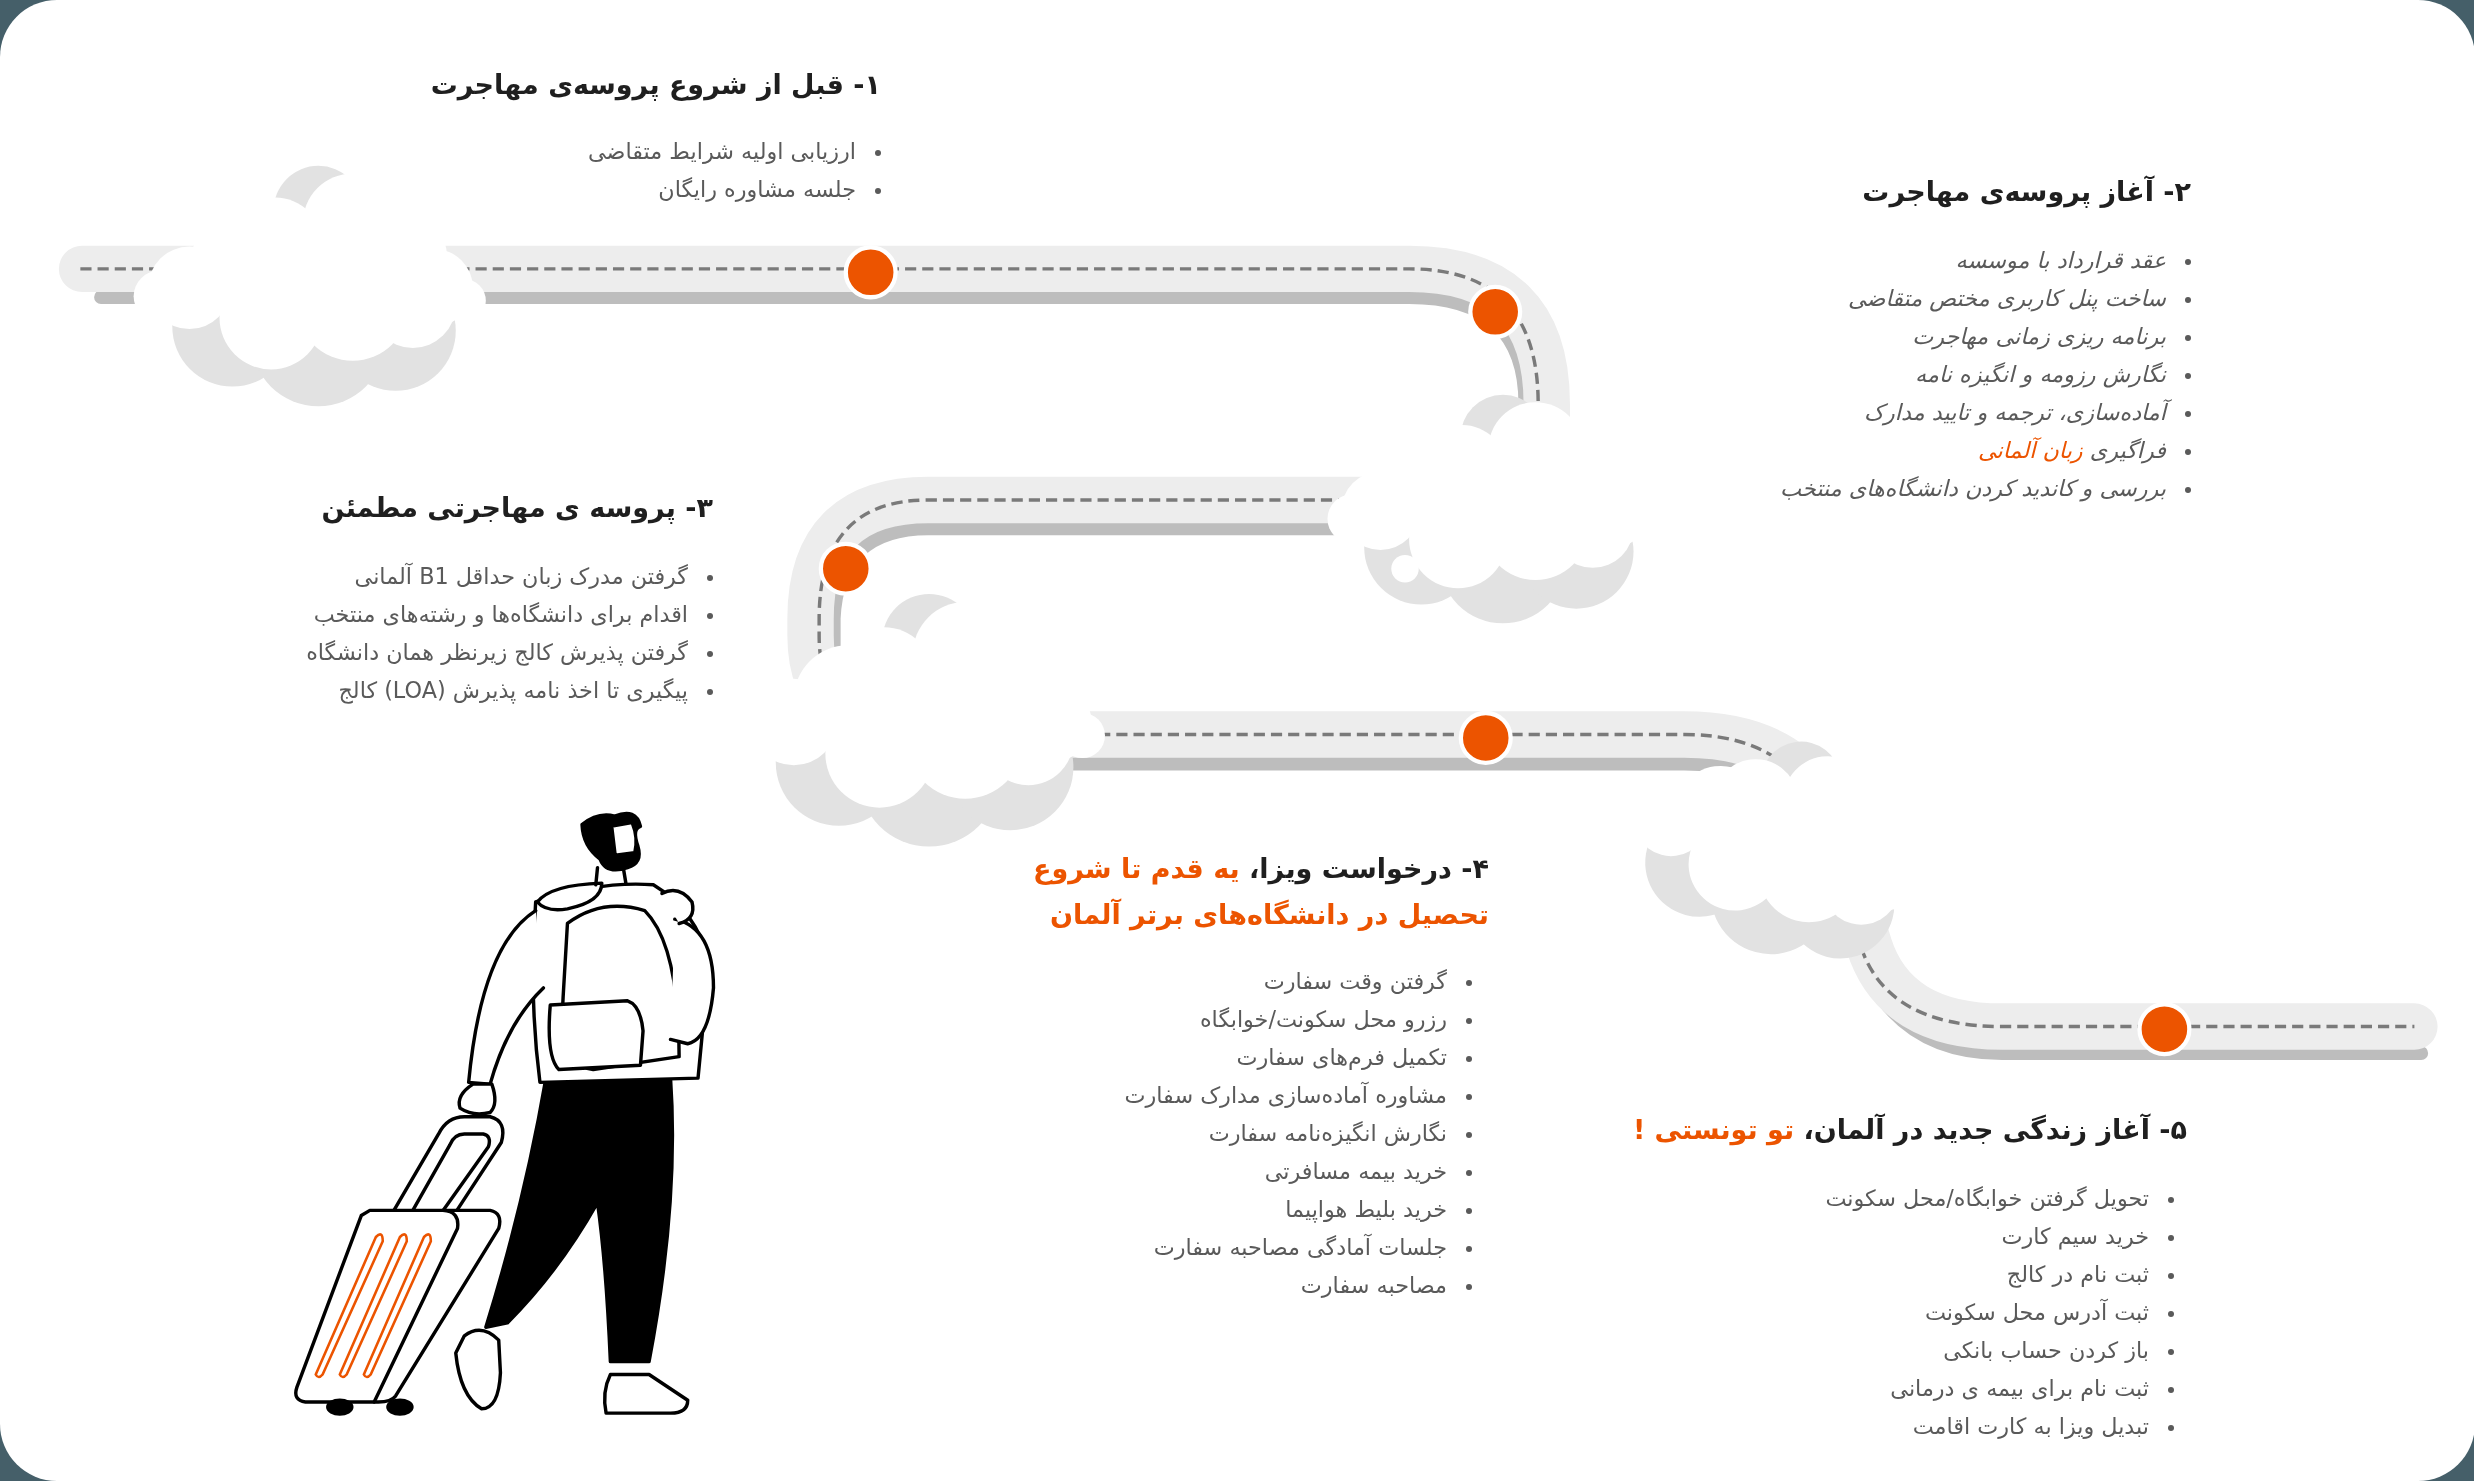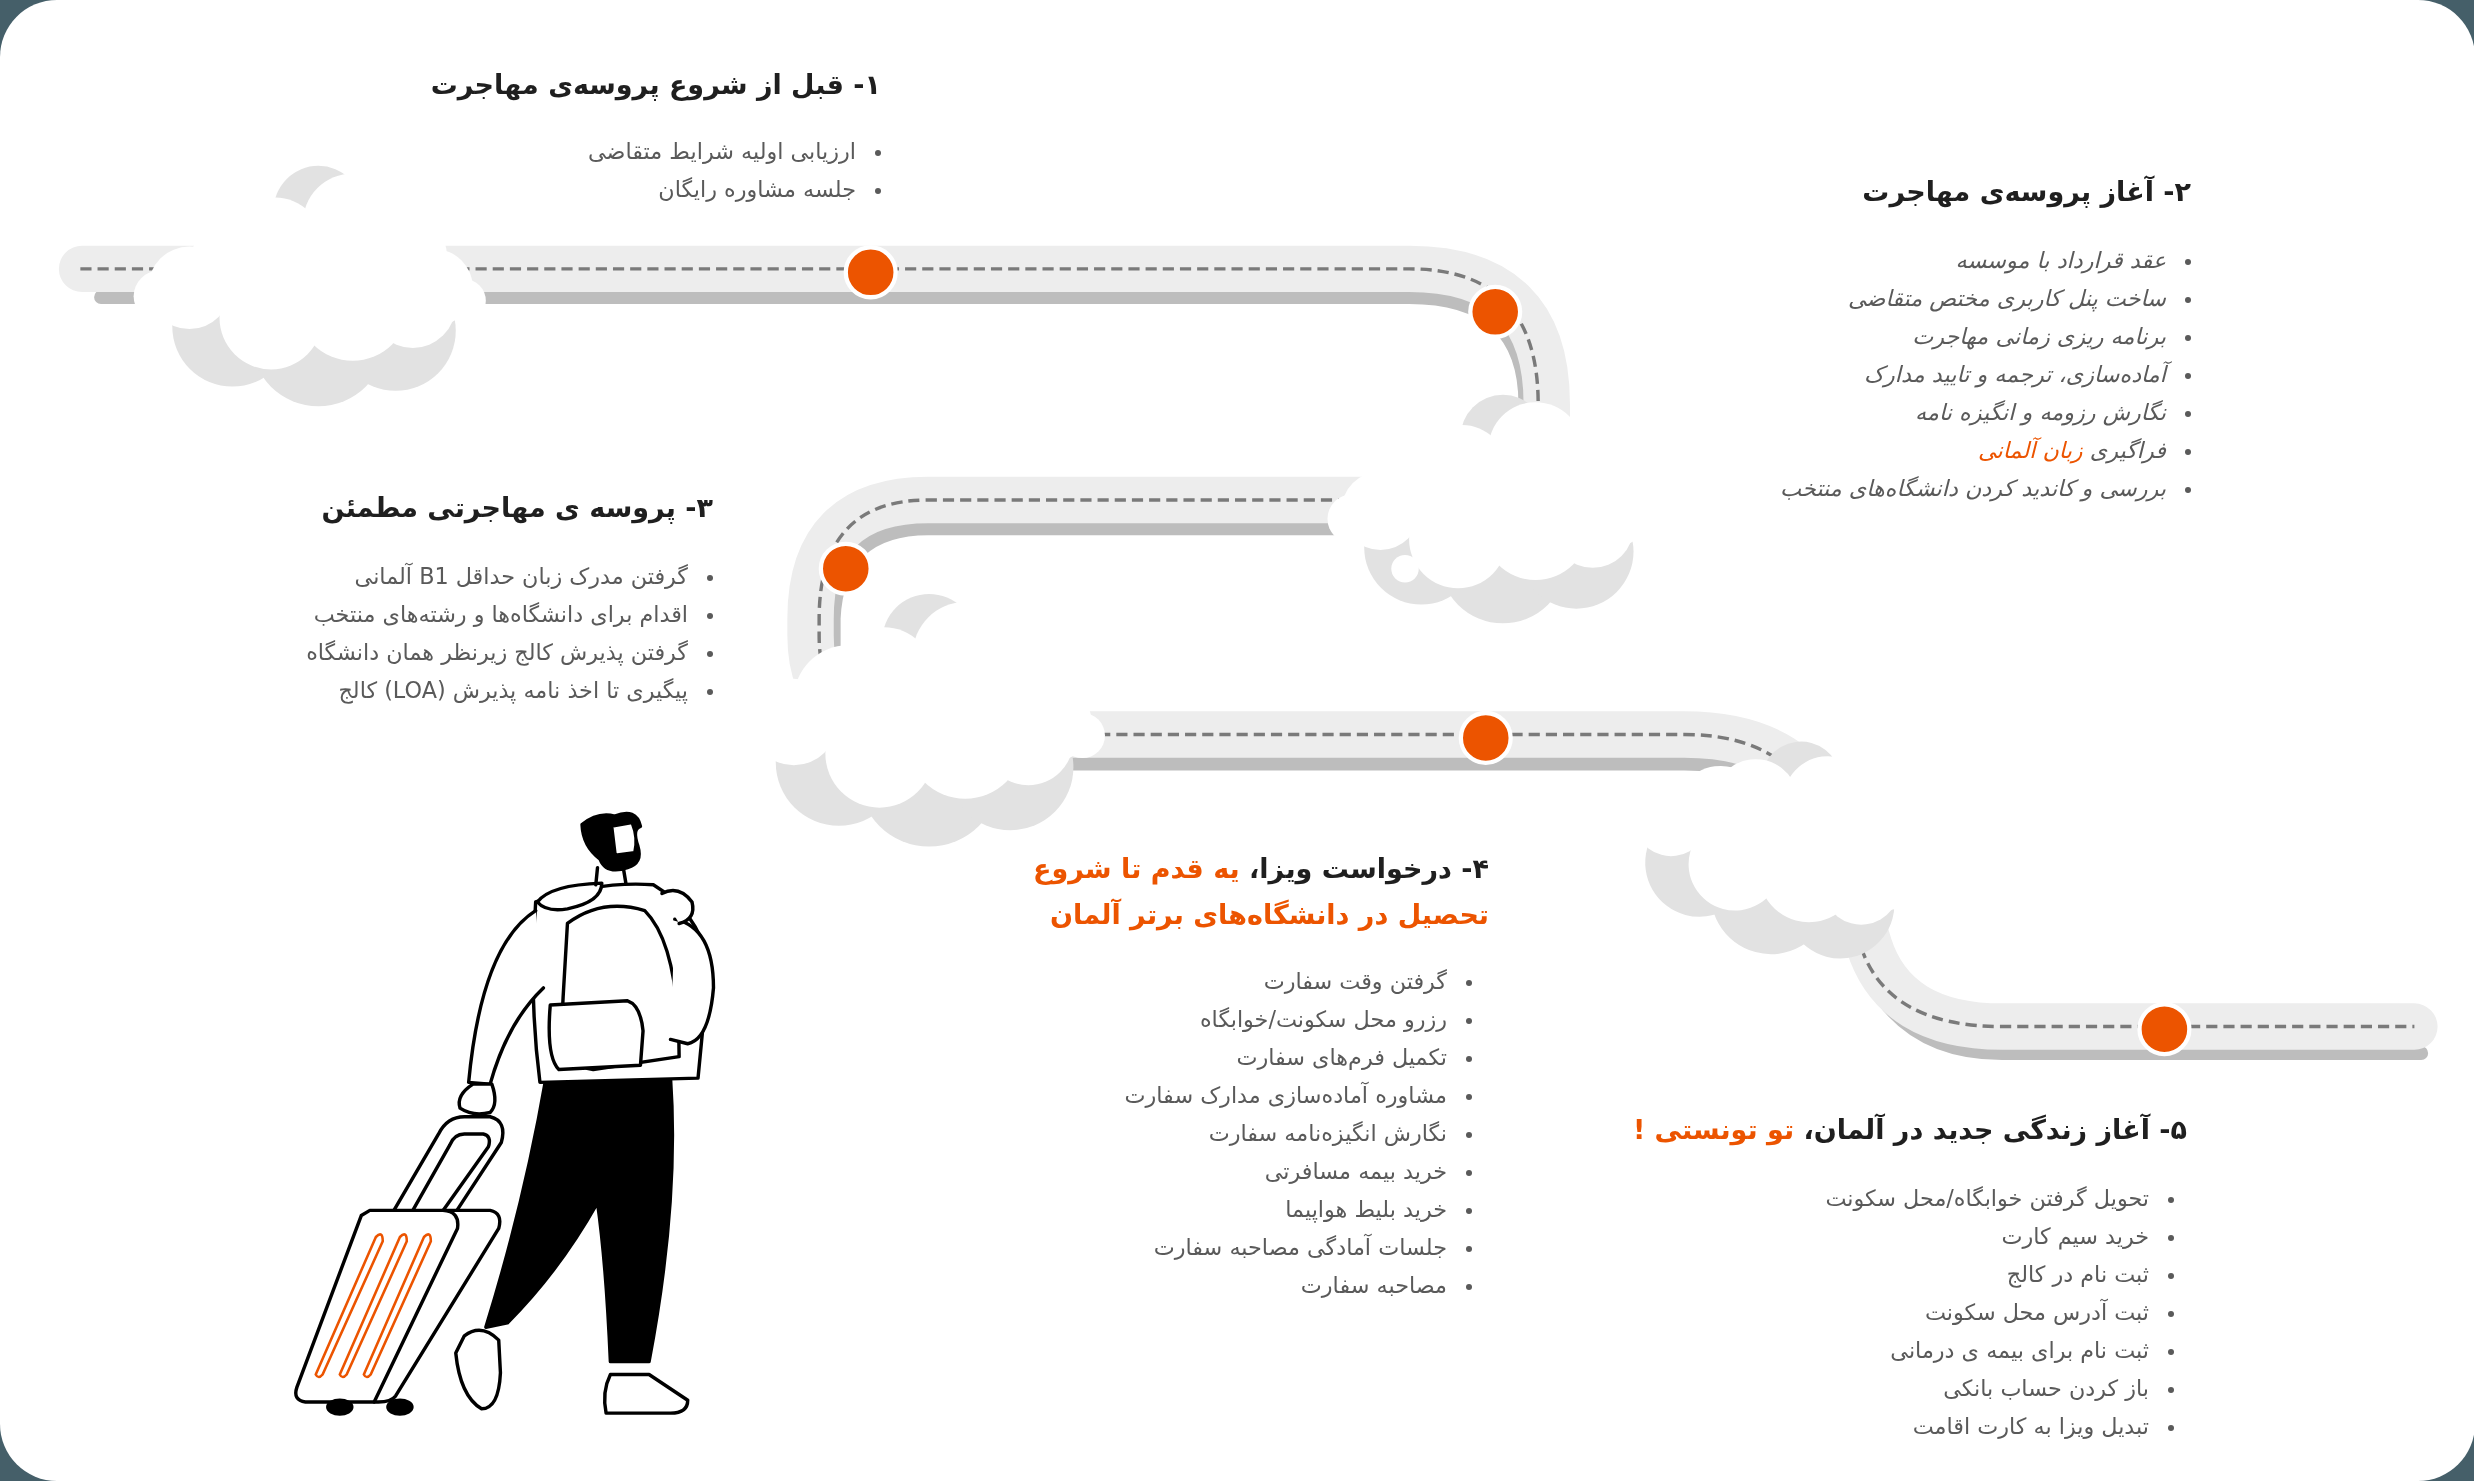--- a/index.html
+++ b/index.html
@@ -172,22 +172,22 @@
       <li>جلسه مشاوره رایگان</li>
     </ul>
   </div>
 
   <div class="section" style="right: 284px; top: 169px;">
     <h2>۲- آغاز پروسه‌ی مهاجرت</h2>
     <ul style="margin-top:26px;font-style:italic;">
       <li>عقد قرارداد با موسسه</li>
       <li>ساخت پنل کاربری مختص متقاضی</li>
       <li>برنامه ریزی زمانی مهاجرت</li>
+      <li>نگارش رزومه و انگیزه نامه</li>
       <li>آماده‌سازی، ترجمه و تایید مدارک</li>
-      <li>نگارش رزومه و انگیزه نامه</li>
       <li><span>فراگیری</span> <span class="accent">زبان آلمانی</span></li>
       <li>بررسی و کاندید کردن دانشگاه‌های منتخب</li>
     </ul>
   </div>
 
   <div class="section" style="right: 1762px; top: 485px;">
     <h2>۳- پروسه ی مهاجرتی مطمئن</h2>
     <ul style="margin-top:26px;">
       <li>گرفتن مدرک زبان حداقل B1 آلمانی</li>
       <li>اقدام برای دانشگاه‌ها و رشته‌های منتخب</li>
@@ -218,20 +218,20 @@
   <div class="section" style="right: 288px; top: 1107px;">
     <h2>
       <span>۵- آغاز زندگی جدید در آلمان،</span>
       <span class="accent">تو تونستی !</span>
     </h2>
     <ul style="margin-top:26px; margin-right:13px;">
       <li>تحویل گرفتن خوابگاه/محل سکونت</li>
       <li>خرید سیم کارت</li>
       <li>ثبت نام در کالج</li>
       <li>ثبت آدرس محل سکونت</li>
+      <li>باز کردن حساب بانکی</li>
       <li>ثبت نام برای بیمه ی درمانی</li>
-      <li>باز کردن حساب بانکی</li>
       <li>تبدیل ویزا به کارت اقامت</li>
     </ul>
   </div>
 
 </div>
 
 
 </body></html>

